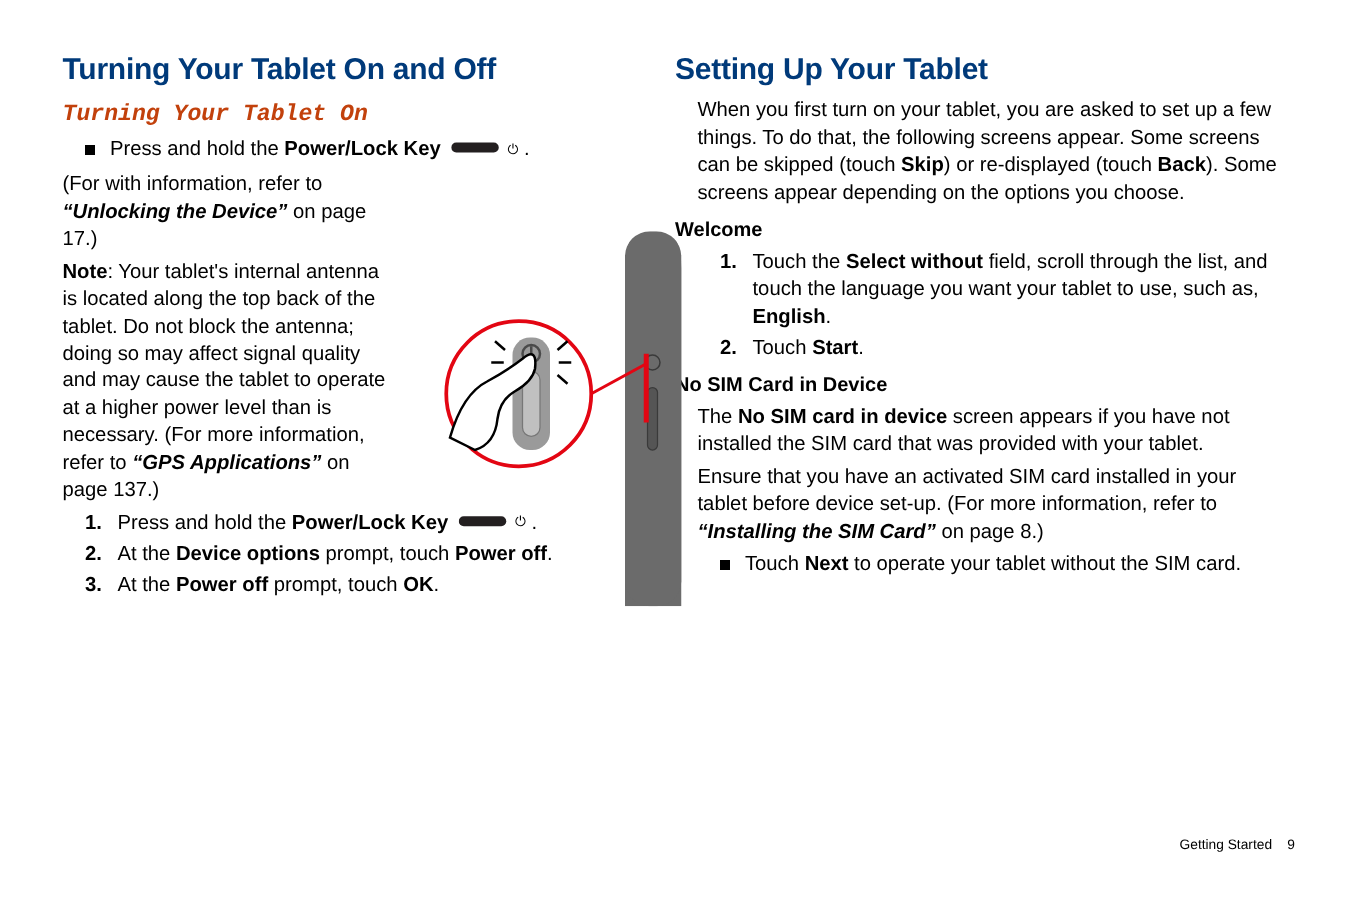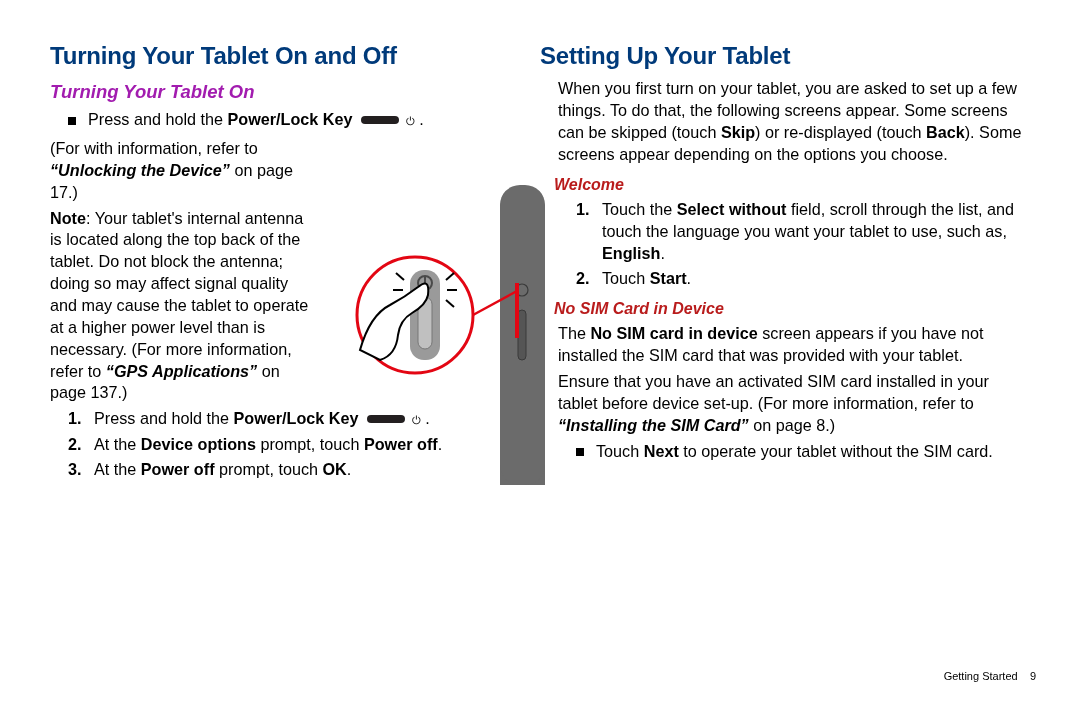--- a/index.html
+++ b/index.html
@@ -25,34 +25,33 @@
   }
   h1.blue-h1 {
     color: #003a7a;
     font-family: Arial, Helvetica, sans-serif;
     font-weight: 900;
     font-size: 24px;
     margin: 0 0 6px 0;
     letter-spacing: -0.2px;
   }
   h2.blue-h2 {
-    color: #a21caf;
-    font-family: Liberation Sans, sans-serif;
+    color: #c2410c;
+    font-family: Liberation Mono, monospace;
     font-weight: 700;
     font-style: italic;
     font-size: 18.5px;
     margin: 8px 0 4px 0;
   }
   h3.blue-h3 {
-    color: #b91c1c;
+    color: #000000;
     font-family: Arial, Helvetica, sans-serif;
     font-weight: 900;
     font-size: 16px;
-    margin: 8px 0 4px 14px;
-    font-style: italic;
+    margin: 8px 0 4px 0;
   }
   .bullet-row {
     display: flex;
     align-items: center;
     margin: 4px 0 6px 18px;
   }
   .square {
     width: 8px;
     height: 8px;
     background: #000;

